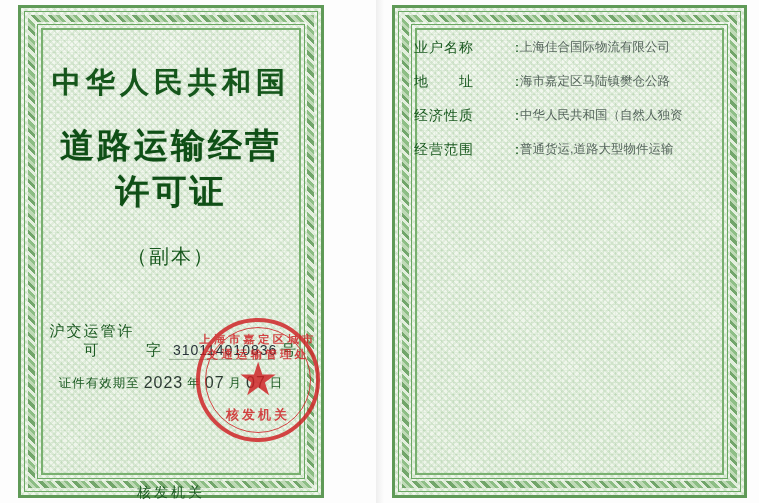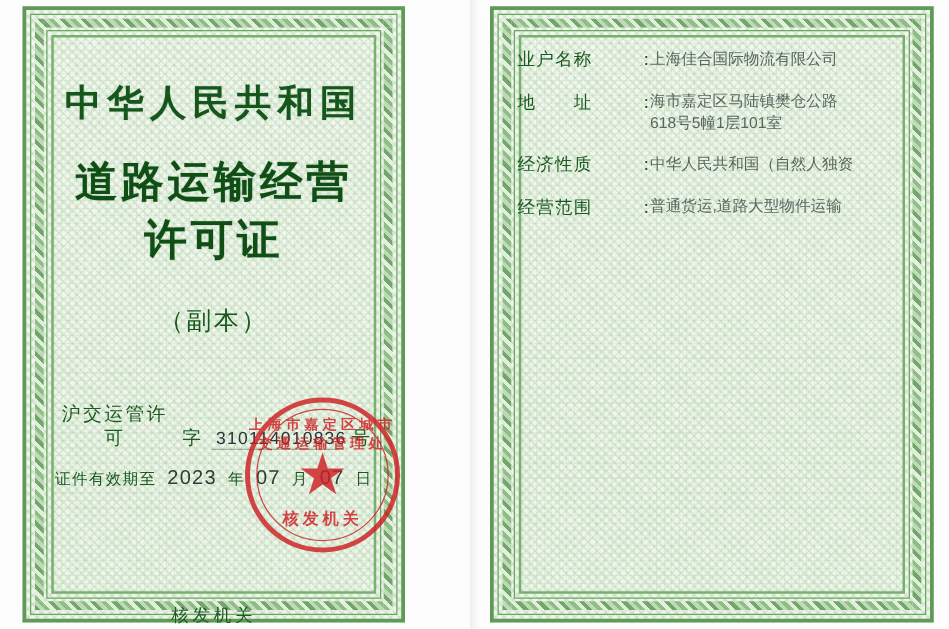--- a/index.html
+++ b/index.html
@@ -127,21 +127,21 @@
     color: #29333a;
     border-bottom: 1px solid rgba(40,70,40,0.35);
     padding: 0 4px 1px 4px;
     min-width: 96px;
   }
   .valid-row {
     margin-top: 14px;
     font-size: 12.5px;
     color: #1b5a21;
     display: flex;
-    justify-content: space-between;
+    justify-content: center;
     align-items: flex-end;
     gap: 4px;
     letter-spacing: 1px;
   }
   .valid-val {
     font-family: "Liberation Sans", sans-serif;
     font-size: 16px;
     color: #2c3b33;
   }
   .issuer-row {
@@ -312,21 +312,20 @@
         <span class="field-label">业户名称</span>
         <span class="field-colon">：</span>
         <span class="field-value">上海佳合国际物流有限公司</span>
       </div>
 
       <div class="field">
         <span class="field-label">地　　址</span>
         <span class="field-colon">：</span>
         <span class="field-value">
           <span>海市嘉定区马陆镇樊仓公路</span>
-          <span class="line2">618号5幢1层101室</span>
         </span>
       </div>
 
       <div class="field">
         <span class="field-label">经济性质</span>
         <span class="field-colon">：</span>
         <span class="field-value">中华人民共和国（自然人独资</span>
       </div>
 
       <div class="field">

